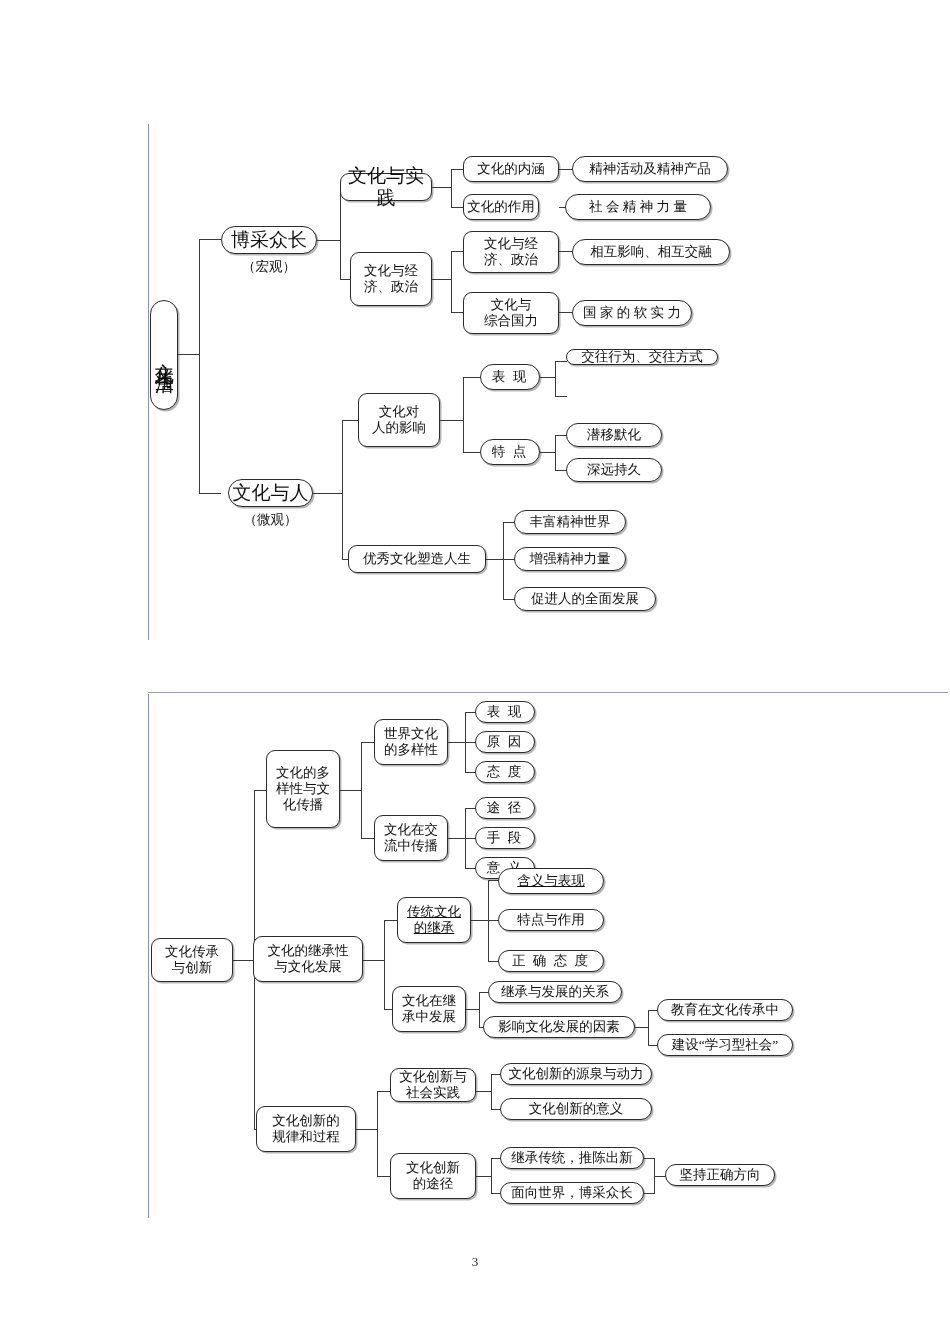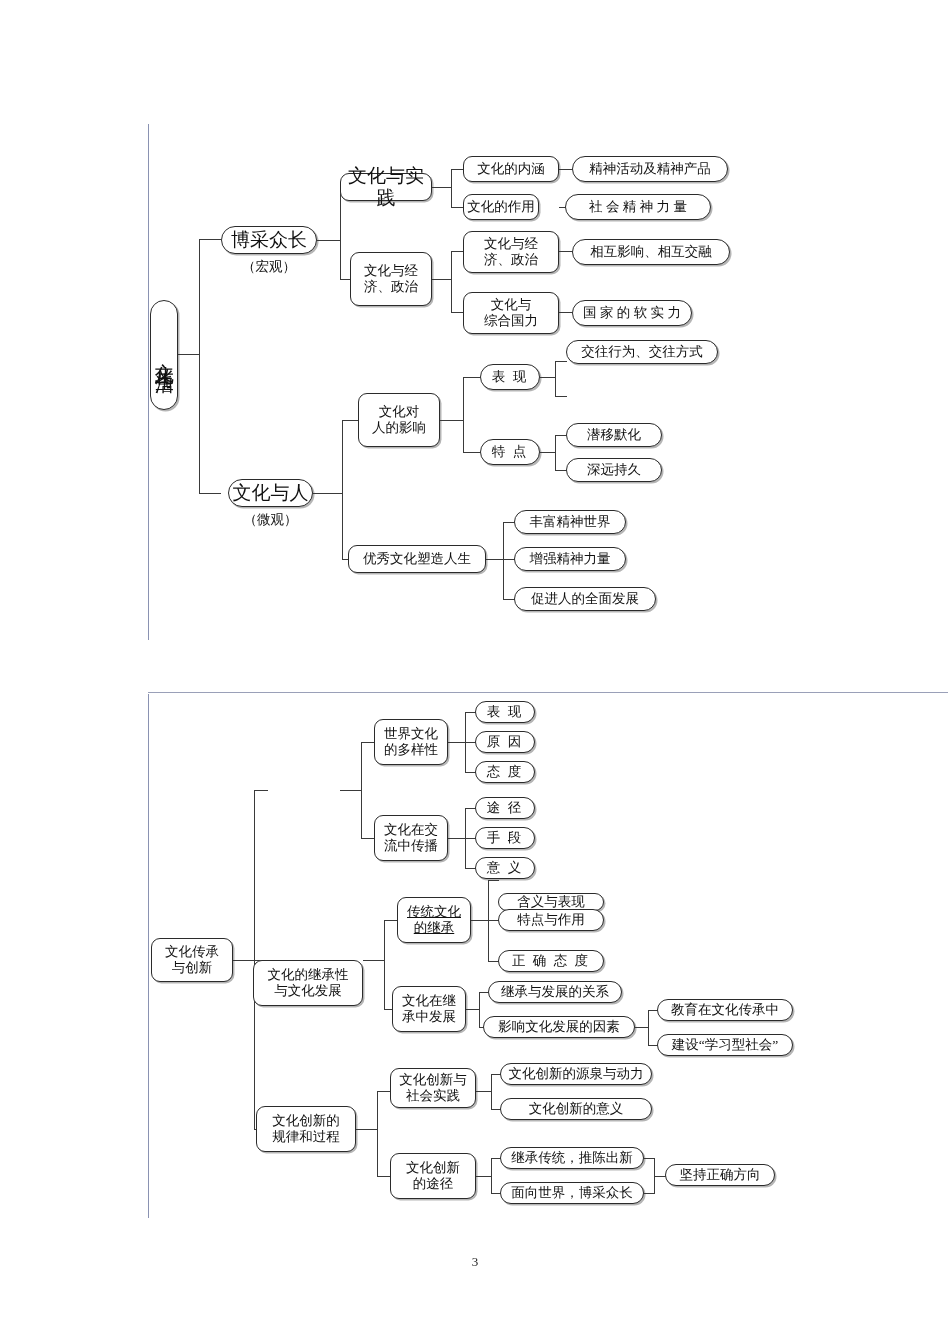--- a/index.html
+++ b/index.html
@@ -134,21 +134,21 @@
     <div class="ln h" style="left:463px;top:377px;width:18px;"></div>
     <div class="ln h" style="left:463px;top:452px;width:18px;"></div>
 
     <div class="node pill s13 wide2" style="left:480px;top:364px;width:60px;height:26px;">表 现</div>
     <div class="node pill s13 wide2" style="left:480px;top:439px;width:60px;height:26px;">特 点</div>
 
     <div class="ln h" style="left:540px;top:377px;width:16px;"></div>
     <div class="ln v" style="left:555px;top:361px;height:36px;"></div>
     <div class="ln h" style="left:555px;top:361px;width:12px;"></div>
     <div class="ln h" style="left:555px;top:396px;width:12px;"></div>
-    <div class="node pill s13" style="left:566px;top:340px;width:152px;height:24px;">交往行为、交往方式</div>
+    <div class="node pill s13" style="left:566px;top:349px;width:152px;height:16px;">交往行为、交往方式</div>
 
     <div class="ln h" style="left:540px;top:452px;width:16px;"></div>
     <div class="ln v" style="left:555px;top:435px;height:36px;"></div>
     <div class="ln h" style="left:555px;top:435px;width:12px;"></div>
     <div class="ln h" style="left:555px;top:470px;width:12px;"></div>
     <div class="node pill s13" style="left:566px;top:423px;width:96px;height:24px;">潜移默化</div>
     <div class="node pill s13" style="left:566px;top:458px;width:96px;height:24px;">深远持久</div>
 
     <div class="ln h" style="left:486px;top:559px;width:18px;"></div>
     <div class="ln v" style="left:503px;top:522px;height:78px;"></div>
@@ -165,21 +165,24 @@
 
     <div class="node s13" style="left:151px;top:938px;width:82px;height:44px;">文化传承
 与创新</div>
 
     <div class="ln h" style="left:233px;top:960px;width:22px;"></div>
     <div class="ln v" style="left:254px;top:790px;height:340px;"></div>
     <div class="ln h" style="left:254px;top:790px;width:14px;"></div>
     <div class="ln h" style="left:254px;top:960px;width:14px;"></div>
     <div class="ln h" style="left:254px;top:1129px;width:14px;"></div>
 
-    <div class="node s13" style="left:253px;top:936px;width:110px;height:46px;margin-top:24px;">文化的继承性
+    <div class="node s13" style="left:266px;top:750px;width:74px;height:78px;">文化的多
+样性与文
+化传播</div>
+    <div class="node s13" style="left:253px;top:936px;width:110px;height:46px;">文化的继承性
 与文化发展</div>
     <div class="node s13" style="left:256px;top:1106px;width:100px;height:46px;">文化创新的
 规律和过程</div>
 
     <div class="ln h" style="left:340px;top:790px;width:22px;"></div>
     <div class="ln v" style="left:361px;top:742px;height:97px;"></div>
     <div class="ln h" style="left:361px;top:742px;width:14px;"></div>
     <div class="ln h" style="left:361px;top:838px;width:14px;"></div>
 
     <div class="node s13" style="left:374px;top:719px;width:74px;height:46px;">世界文化
@@ -213,21 +216,21 @@
     <div class="node s13" style="left:397px;top:897px;width:74px;height:46px;text-decoration:underline;">传统文化
 的继承</div>
     <div class="node s13" style="left:392px;top:986px;width:74px;height:46px;">文化在继
 承中发展</div>
 
     <div class="ln h" style="left:471px;top:920px;width:18px;"></div>
     <div class="ln v" style="left:488px;top:880px;height:82px;"></div>
     <div class="ln h" style="left:488px;top:880px;width:11px;"></div>
     <div class="ln h" style="left:488px;top:920px;width:11px;"></div>
     <div class="ln h" style="left:488px;top:961px;width:11px;"></div>
-    <div class="node pill s13" style="left:498px;top:893px;width:106px;height:18px;">含义与表现</div>
+    <div class="node pill s13" style="left:498px;top:868px;width:106px;height:26px;text-decoration:underline;">含义与表现</div>
     <div class="node pill s13" style="left:498px;top:909px;width:106px;height:22px;">特点与作用</div>
     <div class="node pill s13 wide2" style="left:498px;top:950px;width:106px;height:22px;">正 确 态 度</div>
 
     <div class="ln h" style="left:466px;top:1009px;width:14px;"></div>
     <div class="ln v" style="left:479px;top:992px;height:36px;"></div>
     <div class="ln h" style="left:479px;top:992px;width:10px;"></div>
     <div class="ln h" style="left:479px;top:1027px;width:10px;"></div>
     <div class="node pill s13" style="left:488px;top:981px;width:134px;height:22px;">继承与发展的关系</div>
     <div class="node pill s13" style="left:483px;top:1016px;width:152px;height:22px;">影响文化发展的因素</div>
 
@@ -236,21 +239,21 @@
     <div class="ln h" style="left:648px;top:1010px;width:10px;"></div>
     <div class="ln h" style="left:648px;top:1045px;width:10px;"></div>
     <div class="node pill s13" style="left:657px;top:999px;width:136px;height:22px;">教育在文化传承中</div>
     <div class="node pill s13" style="left:657px;top:1034px;width:136px;height:22px;">建设“学习型社会”</div>
 
     <div class="ln h" style="left:356px;top:1129px;width:22px;"></div>
     <div class="ln v" style="left:377px;top:1091px;height:86px;"></div>
     <div class="ln h" style="left:377px;top:1091px;width:14px;"></div>
     <div class="ln h" style="left:377px;top:1176px;width:14px;"></div>
 
-    <div class="node s13" style="left:390px;top:1068px;width:86px;height:40px;">文化创新与
+    <div class="node s13" style="left:390px;top:1068px;width:86px;height:34px;">文化创新与
 社会实践</div>
     <div class="node s13" style="left:390px;top:1153px;width:86px;height:46px;">文化创新
 的途径</div>
 
     <div class="ln h" style="left:476px;top:1091px;width:16px;"></div>
     <div class="ln v" style="left:491px;top:1074px;height:36px;"></div>
     <div class="ln h" style="left:491px;top:1074px;width:10px;"></div>
     <div class="ln h" style="left:491px;top:1109px;width:10px;"></div>
     <div class="node pill s13" style="left:500px;top:1063px;width:152px;height:22px;">文化创新的源泉与动力</div>
     <div class="node pill s13" style="left:500px;top:1098px;width:152px;height:22px;">文化创新的意义</div>

